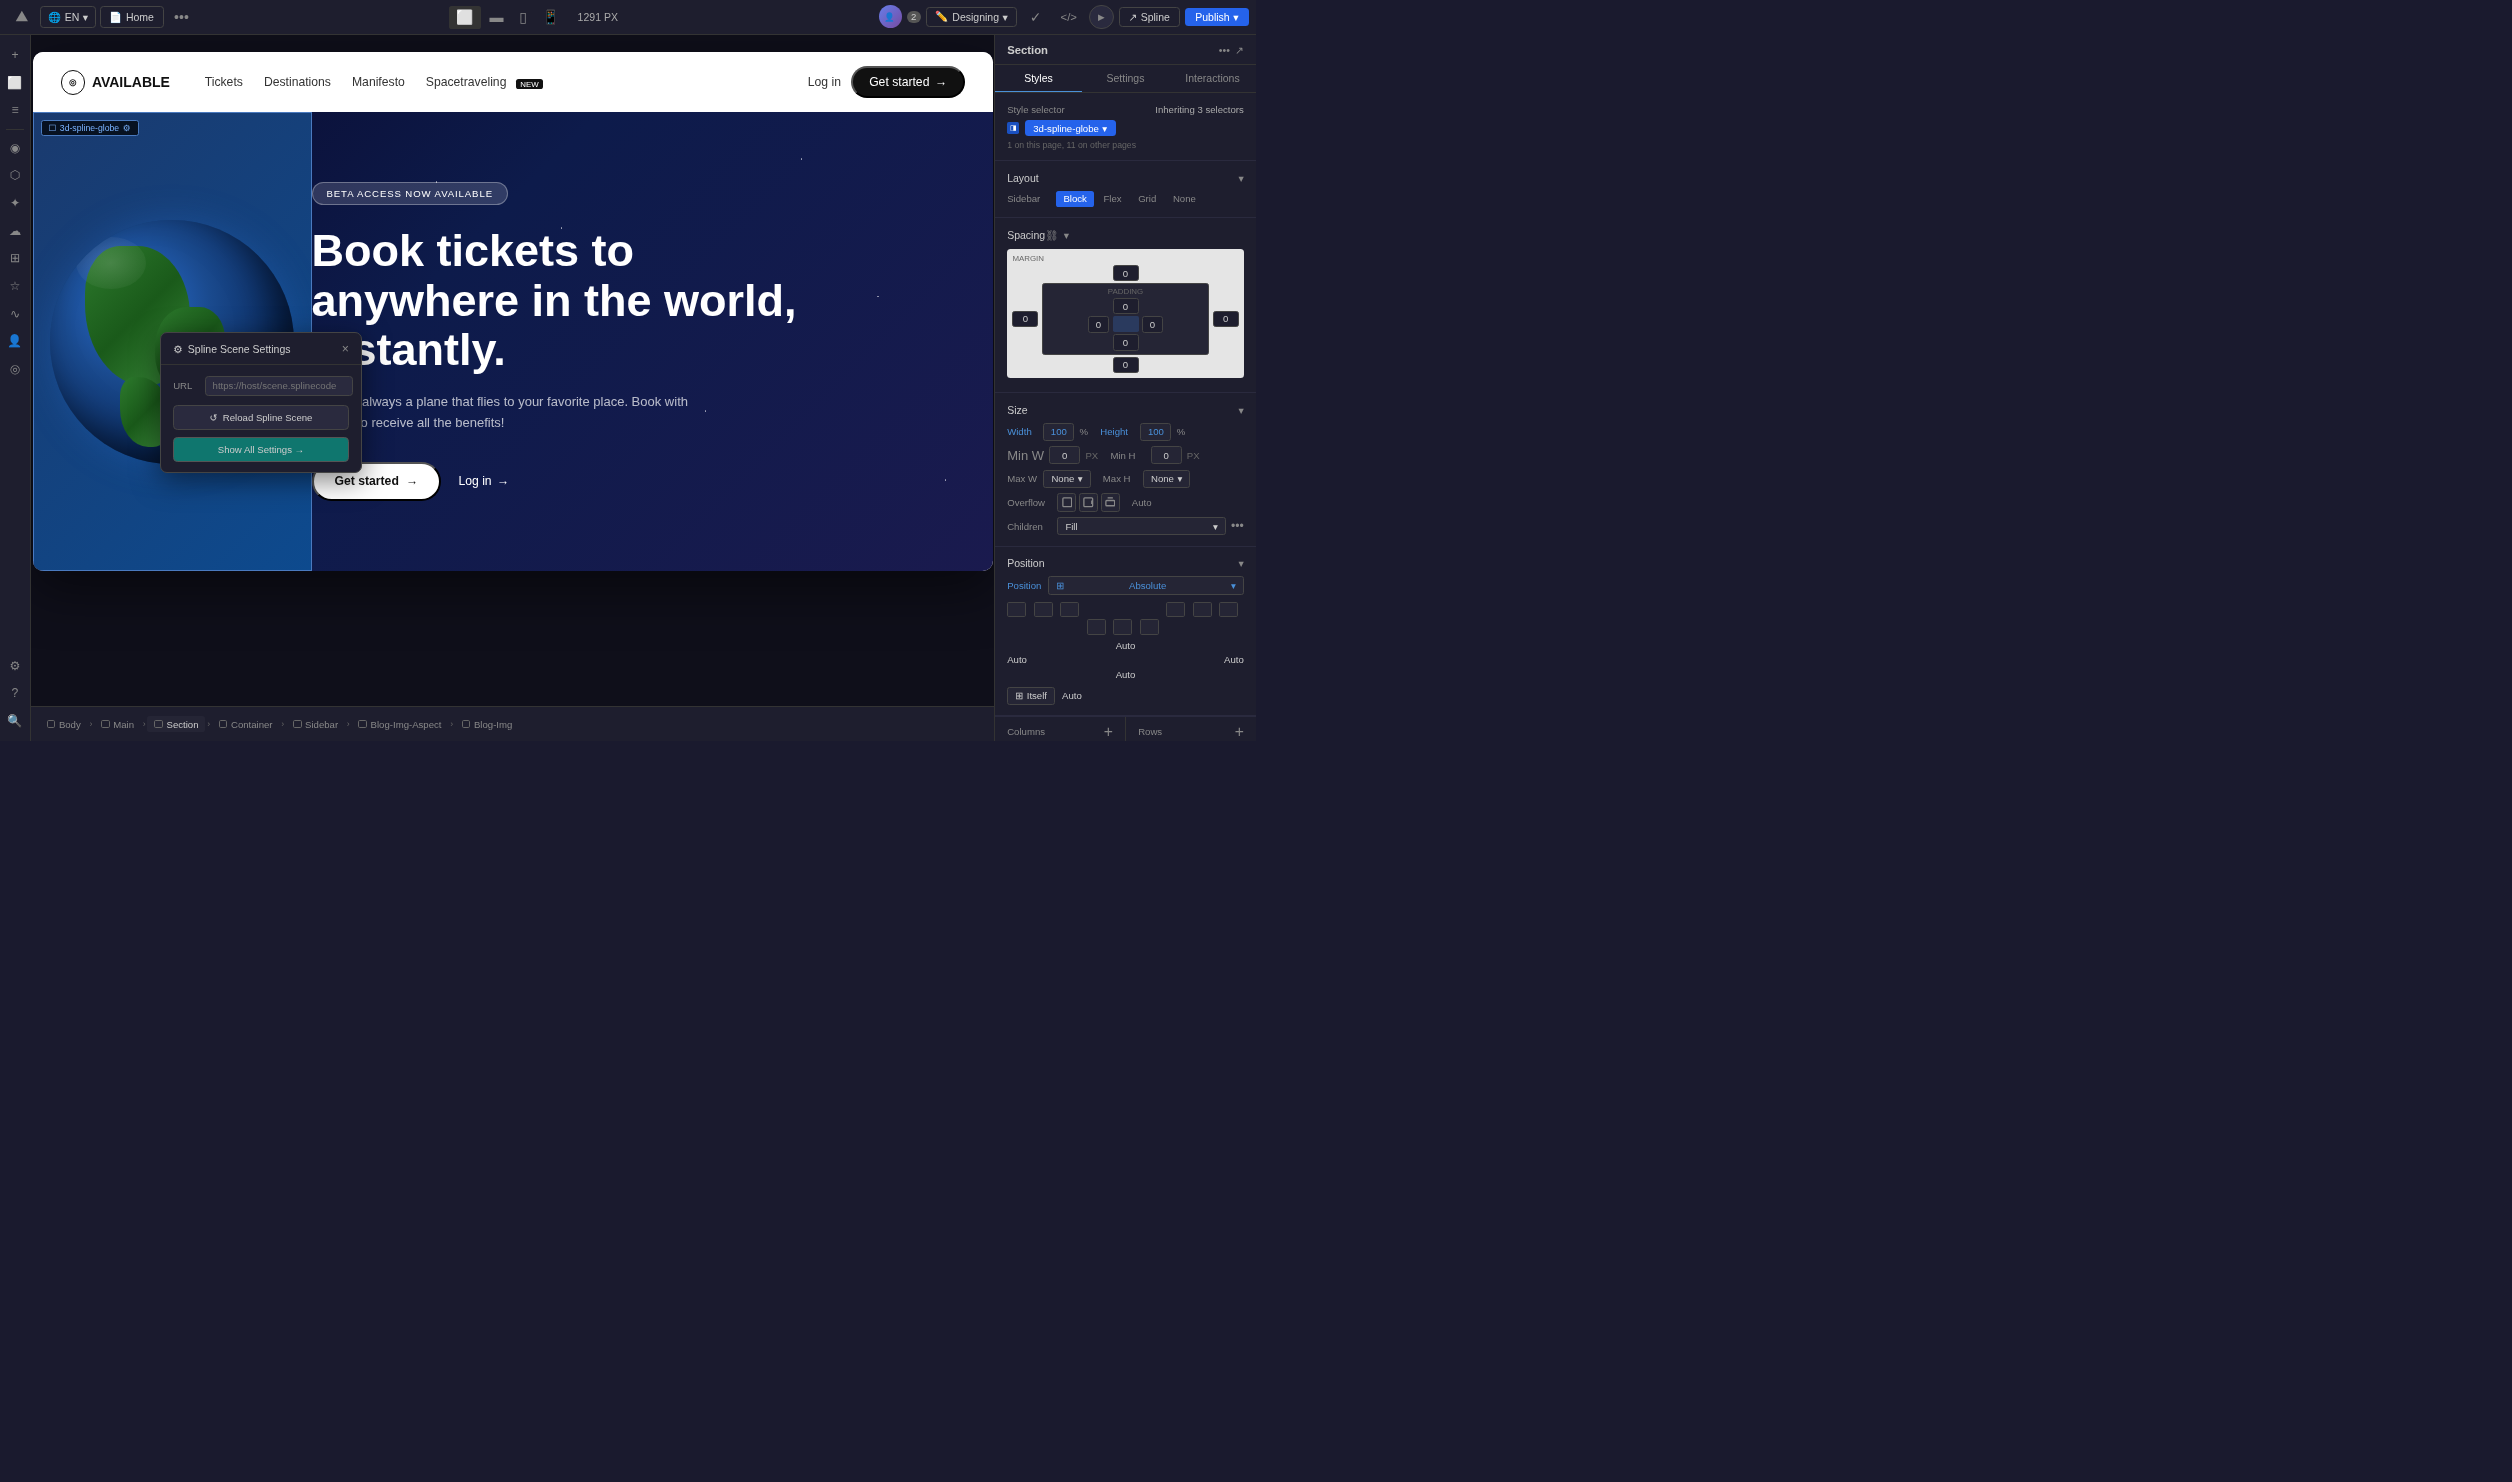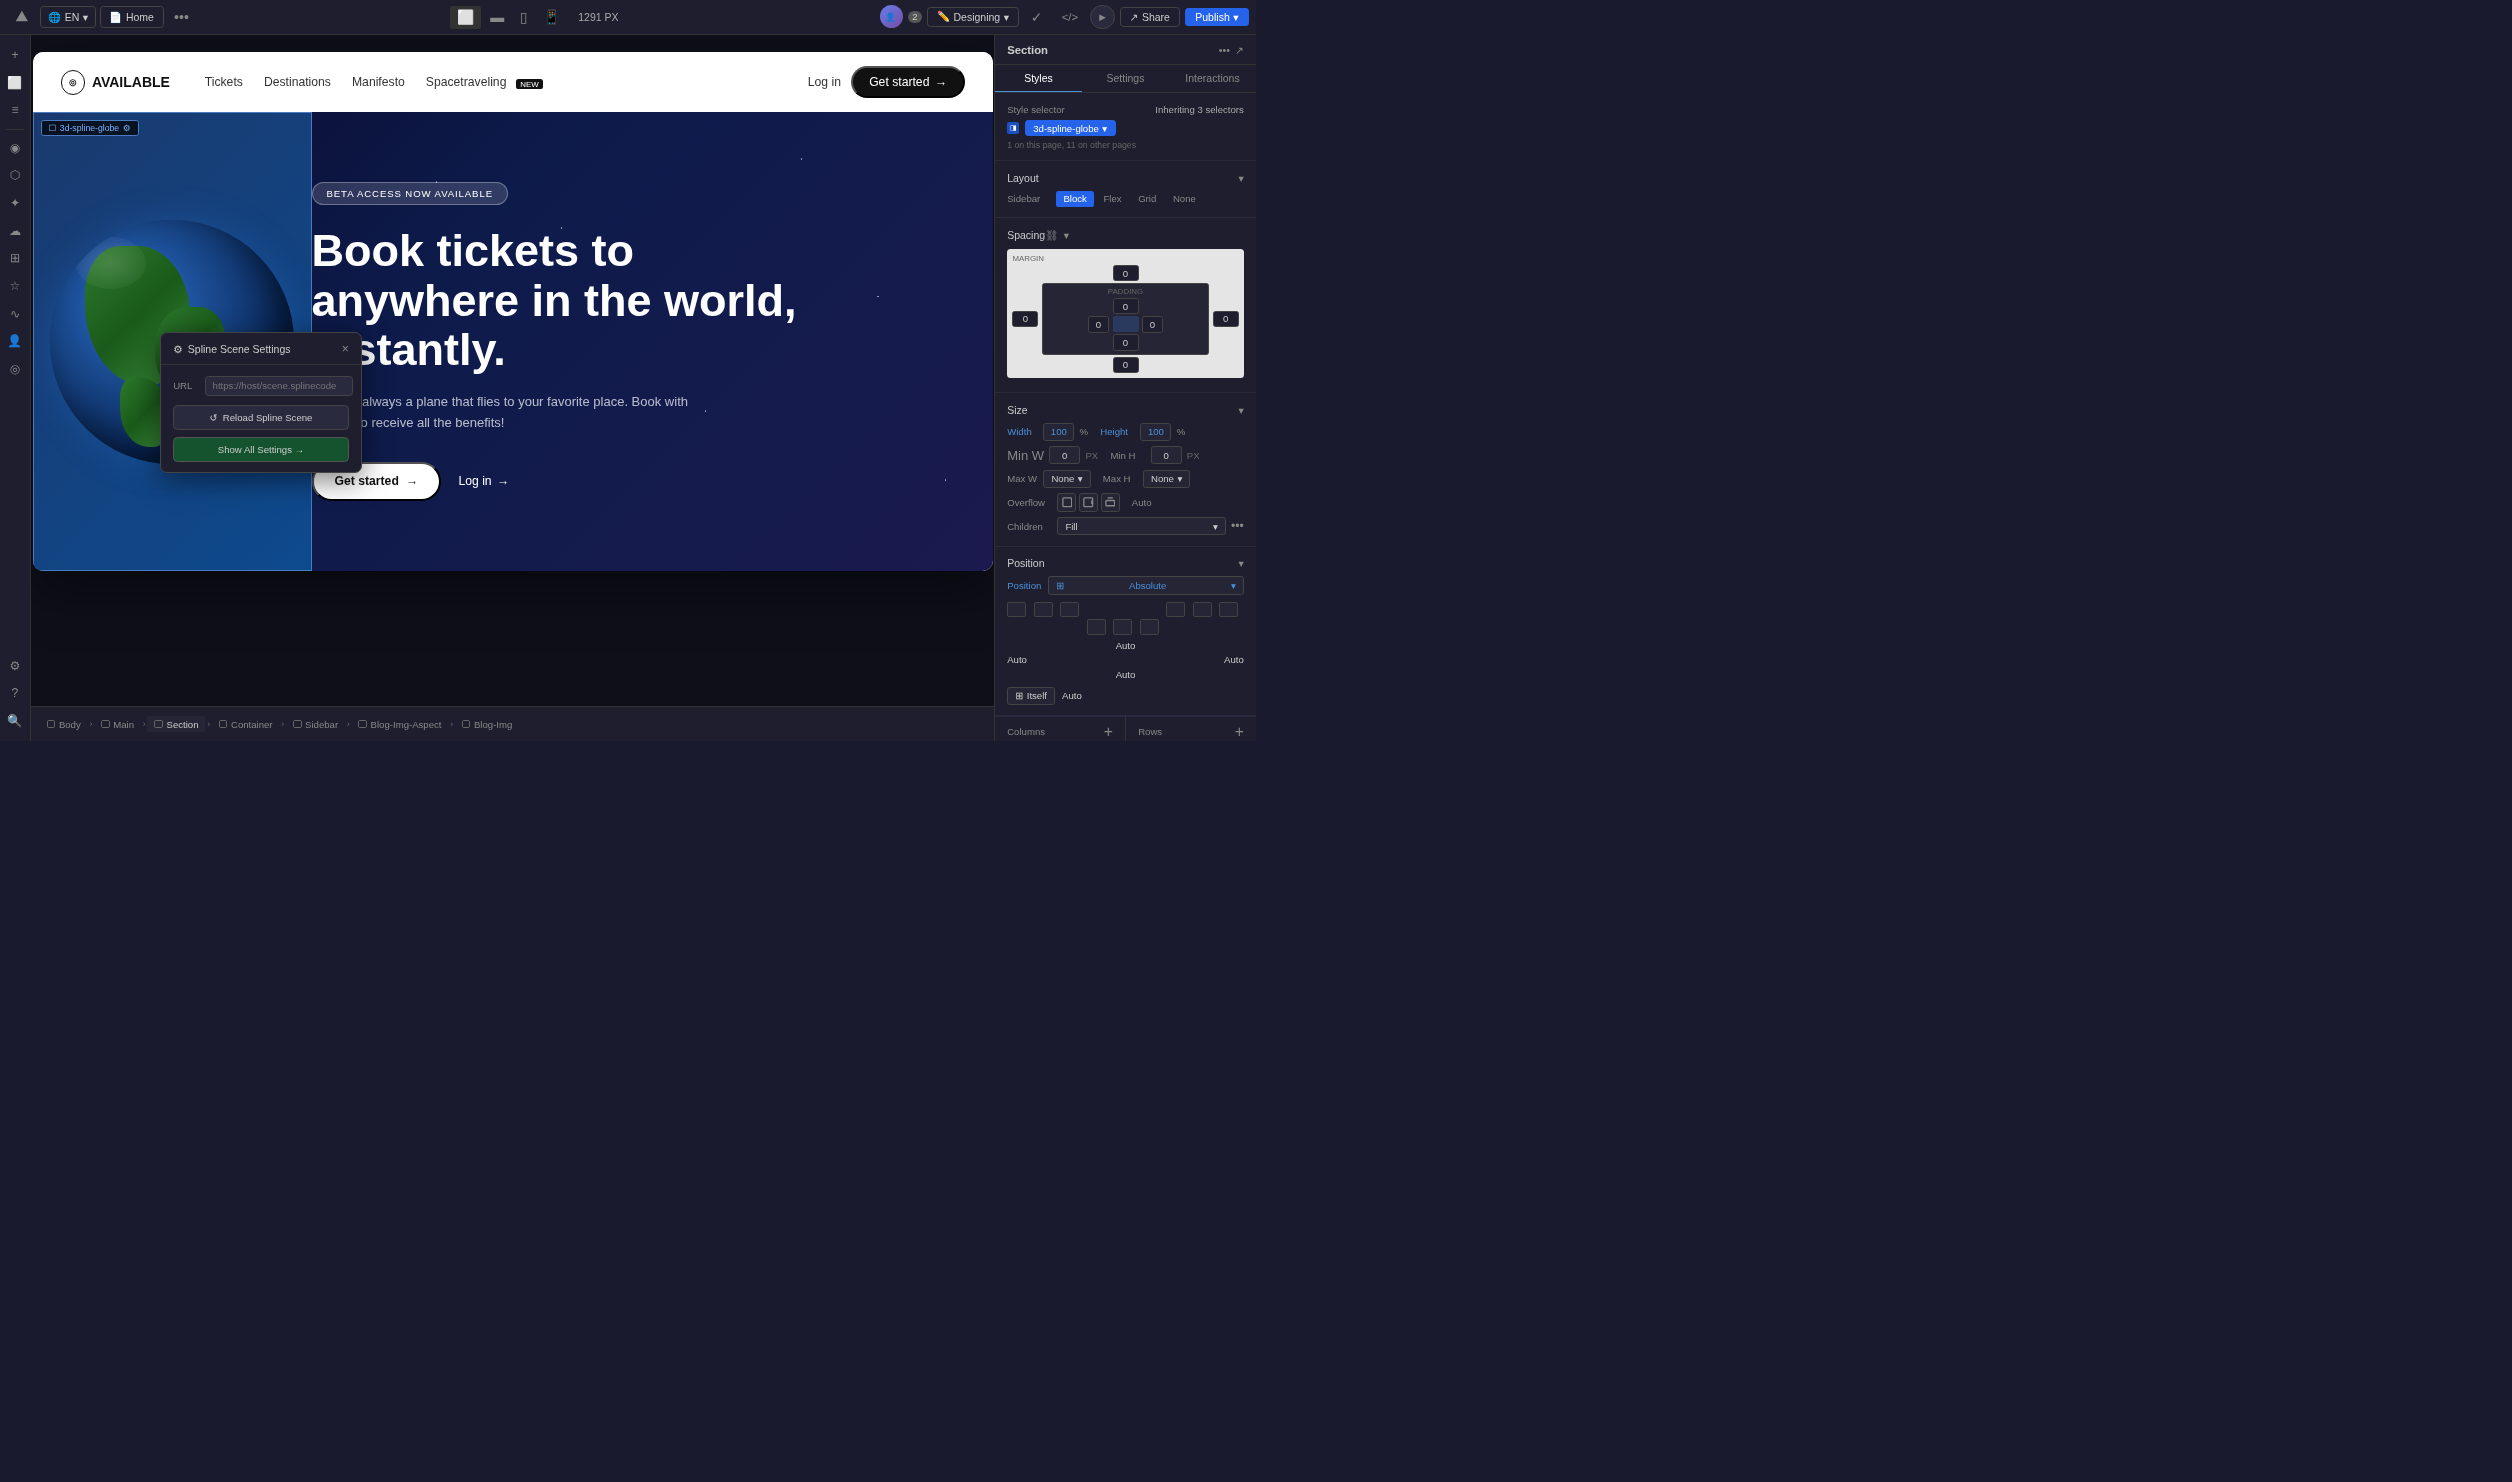--- a/index.html
+++ b/index.html
@@ -75,21 +75,21 @@
     
     .spline-popup { position: absolute; left: 129px; top: 297px; width: 202px; background: #1e1e2e; border: 0.9px solid #444; border-radius: 7px; box-shadow: 0 7px 28px rgba(0,0,0,0.5); z-index: 200; }
     .spline-popup-header { display: flex; align-items: center; justify-content: space-between; padding: 8.7px 12.2px; border-bottom: 0.9px solid #333; }
     .spline-popup-title { display: flex; align-items: center; gap: 5.2px; font-size: 10.5px; color: #ccc; }
     .spline-popup-close { color: #888; cursor: pointer; font-size: 12.2px; }
     .spline-popup-body { padding: 10.5px 12.2px; }
     .spline-url-row { display: flex; align-items: center; gap: 7px; margin-bottom: 8.7px; }
     .spline-url-label { font-size: 9.6px; color: #888; min-width: 24.4px; }
     .spline-url-input { flex: 1; background: #2a2a3e; border: 0.9px solid #444; border-radius: 3.5px; padding: 3.5px 7px; font-size: 9.6px; color: #666; }
     .spline-reload-btn { width: 100%; background: #2a2a3e; border: 0.9px solid #444; border-radius: 4.4px; padding: 6.1px; font-size: 9.6px; color: #ccc; cursor: pointer; display: flex; align-items: center; justify-content: center; gap: 5.2px; margin-bottom: 7px; }
-    .spline-settings-btn { width: 100%; background: #14532d; border: 0.9px solid #555; border-radius: 4.4px; padding: 6.1px; font-size: 9.6px; color: #ccc; cursor: pointer; display: flex; align-items: center; justify-content: center; gap: 5.2px; }
+    .spline-settings-btn { width: 100%; background: #0f766e; border: 0.9px solid #555; border-radius: 4.4px; padding: 6.1px; font-size: 9.6px; color: #ccc; cursor: pointer; display: flex; align-items: center; justify-content: center; gap: 5.2px; }
 
     
     .right-panel { position: absolute; right: 0; top: 35px; width: 262px; height: calc(100% - 35px); background: #1e1e2e; border-left: 0.9px solid #333; overflow-y: auto; z-index: 50; }
     .right-panel-header { display: flex; align-items: center; justify-content: space-between; padding: 8.7px 12.2px; border-bottom: 0.9px solid #333; }
     .right-panel-title { font-size: 11.3px; color: #ccc; font-weight: 500; }
     .right-panel-actions { display: flex; gap: 5.2px; color: #888; font-size: 10.5px; }
 
     .panel-tabs { display: flex; border-bottom: 0.9px solid #333; }
     .panel-tab { flex: 1; text-align: center; padding: 7px; font-size: 10.5px; color: #888; cursor: pointer; }
     .panel-tab.active { color: #fff; border-bottom: 1.7px solid #4a90d9; }
@@ -179,21 +179,21 @@
     <div class="toolbar-mode">
       <span>✏️</span>
       <span>Designing</span>
       <span>▾</span>
     </div>
     <div class="toolbar-check">✓</div>
     <div class="toolbar-code">&lt;/&gt;</div>
     <div class="toolbar-play">▶</div>
     <div class="toolbar-share">
       <span>↗</span>
-      <span>Share</span>
+      <span>Spline</span>
     </div>
     <div class="toolbar-publish">
       <span>Publish</span>
       <span>▾</span>
     </div>
   </div>
 </div>
 
 <div class="left-sidebar">
   <div class="left-sidebar-icon">+</div>

